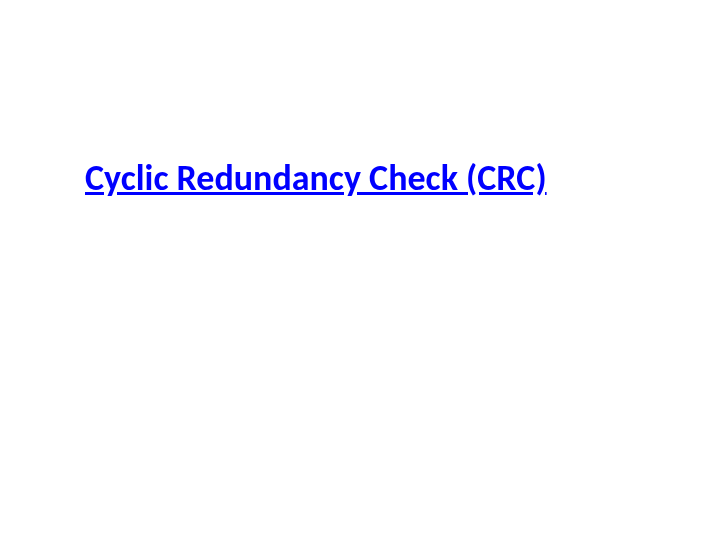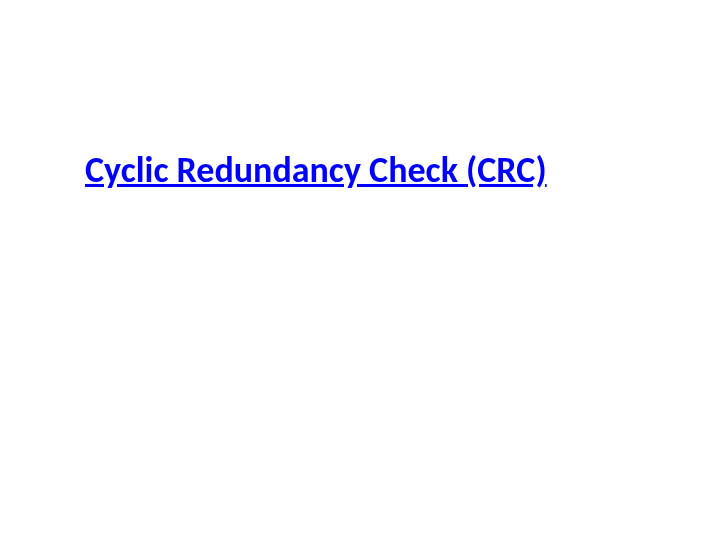--- a/index.html
+++ b/index.html
@@ -9,21 +9,21 @@
     }
     body {
       width: 720px;
       height: 540px;
       background: #ffffff;
       font-family: Calibri, Arial, sans-serif;
       position: relative;
     }
     .slide-title {
       position: absolute;
-      top: 148px;
+      top: 156px;
       left: 85px;
       font-size: 36px;
       font-weight: bold;
       color: #0000ff;
       text-decoration: underline;
     }
   </style>
 </head>
 <body>
 

